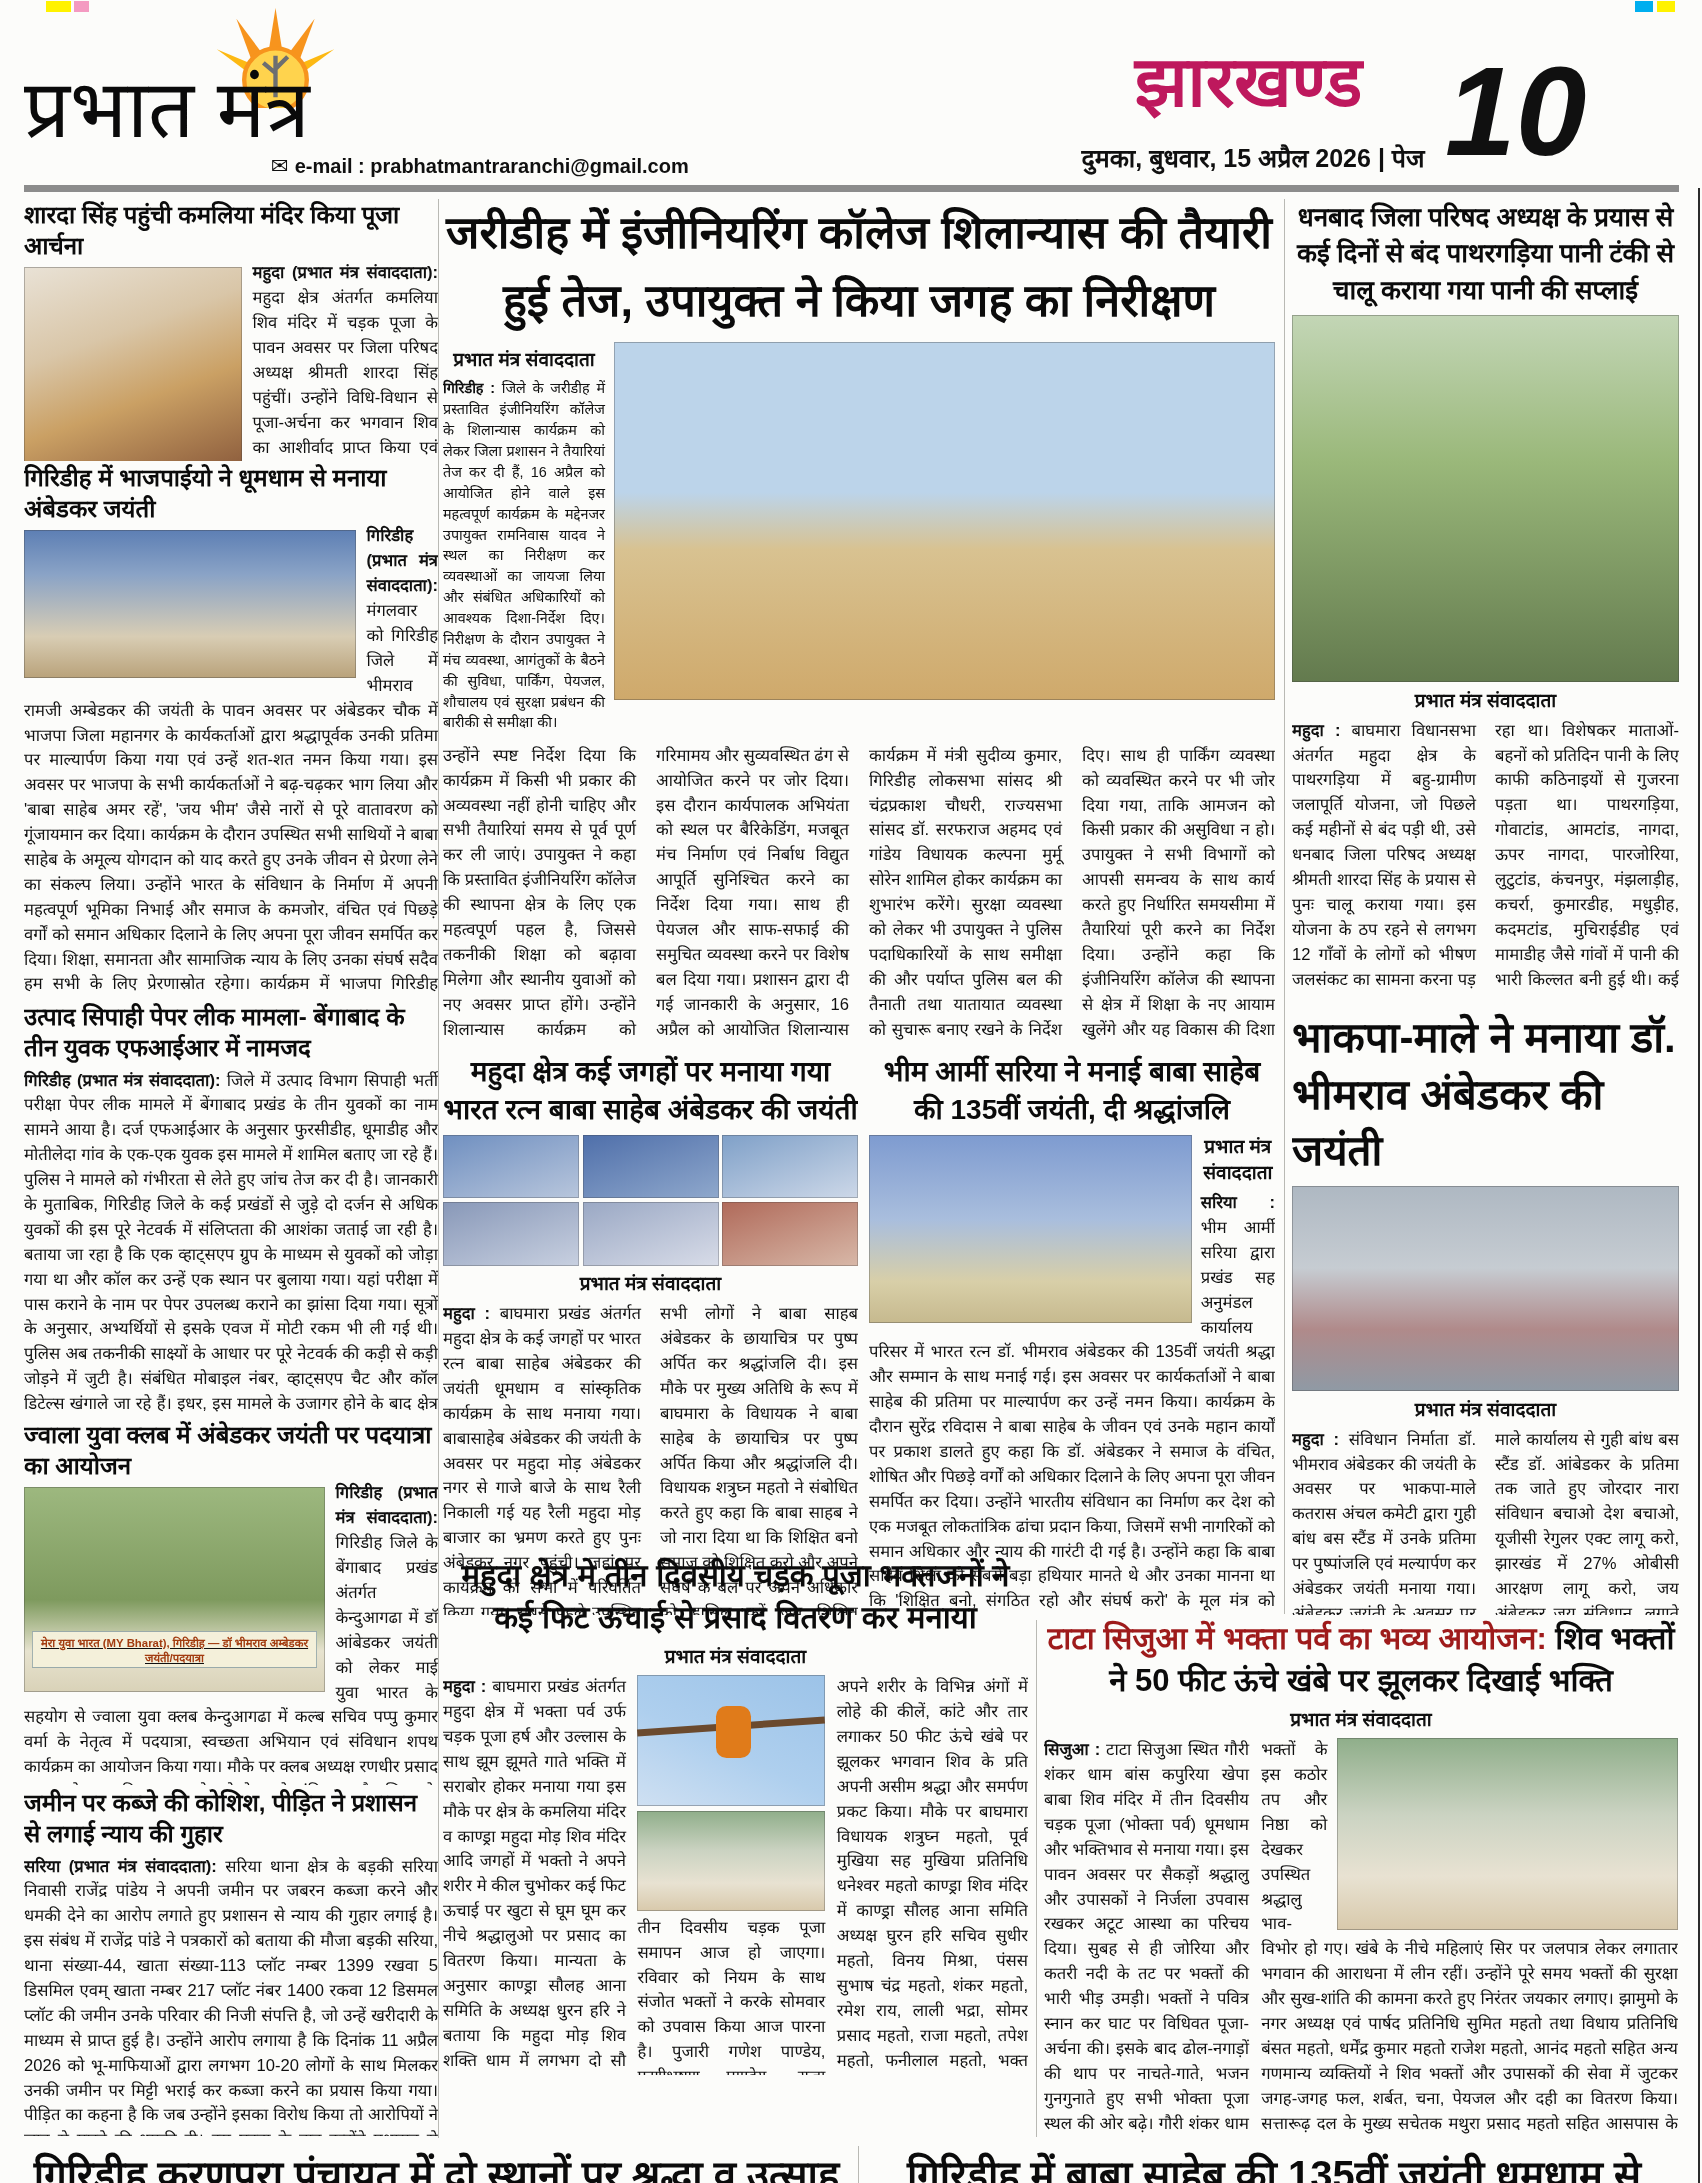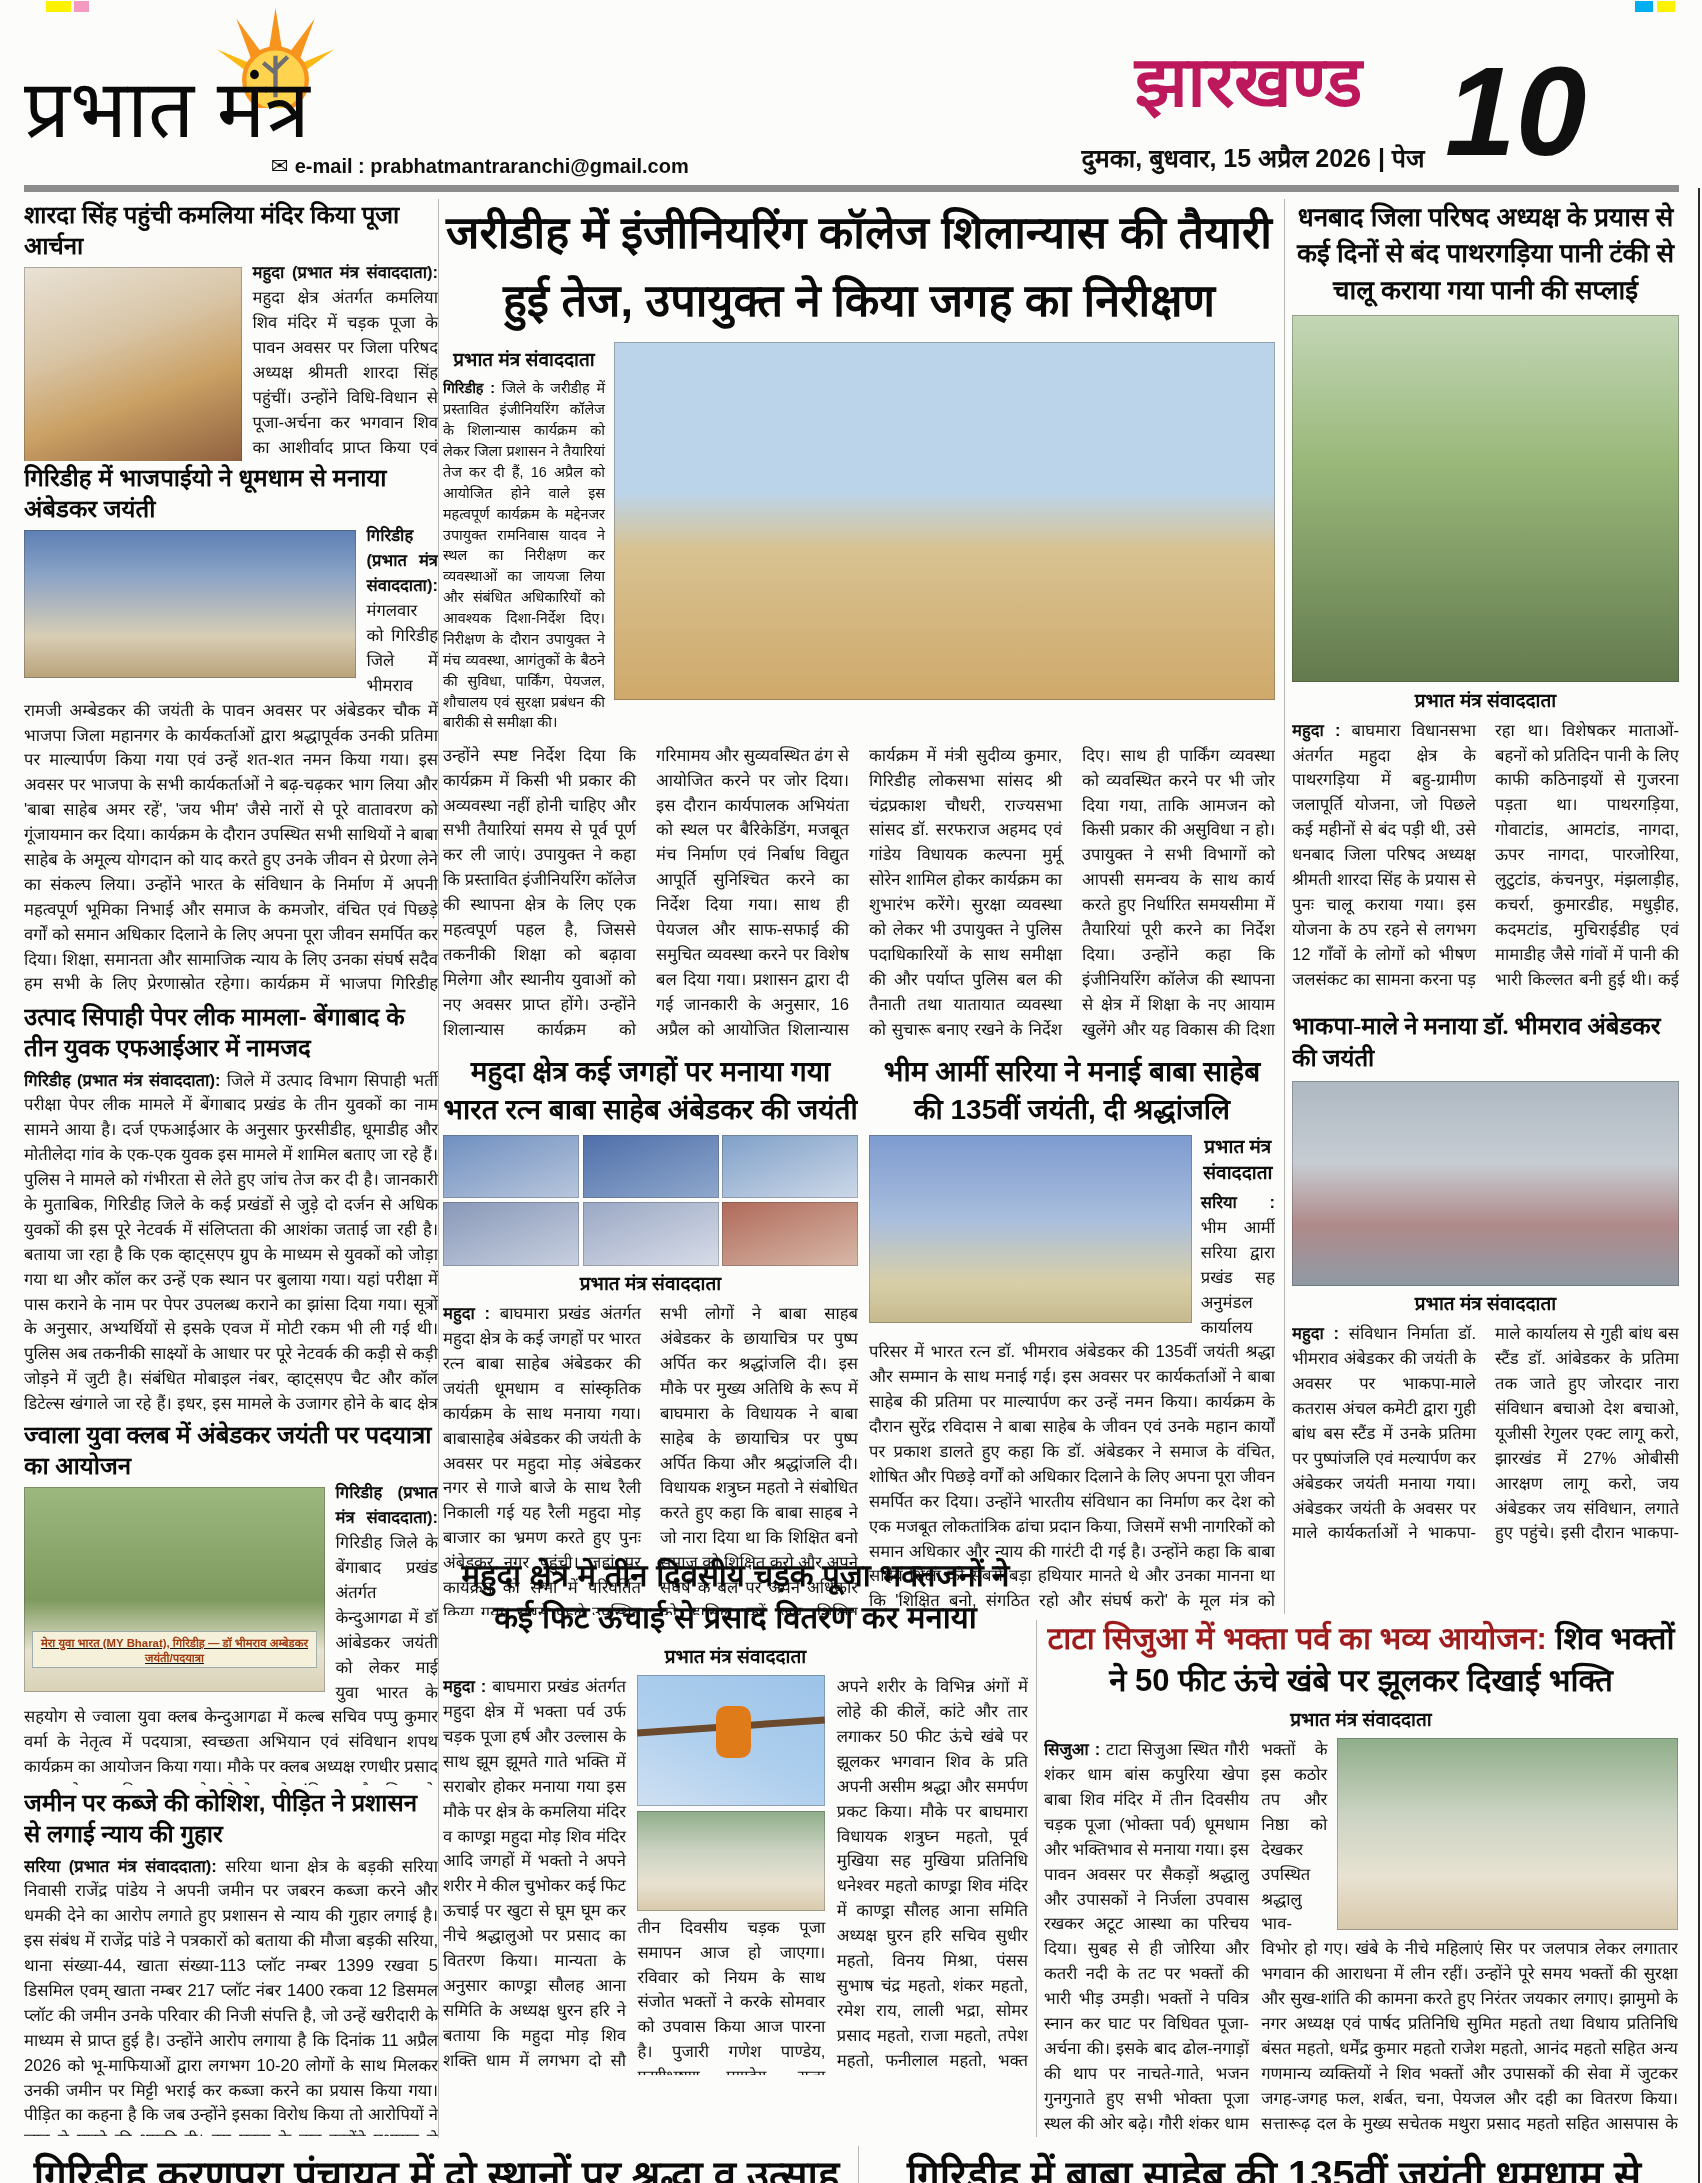--- a/index.html
+++ b/index.html
@@ -5,21 +5,21 @@
   html,body{margin:0;padding:0;background:#e8e8e4;}
   .sheet{position:relative;width:1702px;height:2682px;background:#fcfcfa;
          font-family:"Liberation Sans","DejaVu Sans",sans-serif;color:#101010;overflow:hidden;}
   .abs{position:absolute;}
   .art{position:absolute;overflow:hidden;}
   h1,h2,h3,p{margin:0;padding:0;}
   .h-main{font-size:45px;font-weight:800;text-align:center;line-height:1.5;color:#0b0b0b;}
   .h-left{font-size:24px;font-weight:800;line-height:1.3;color:#0b0b0b;}
   .h-sub{font-size:28px;font-weight:800;text-align:center;line-height:1.35;color:#0b0b0b;}
   .h-right{font-size:26px;font-weight:700;text-align:center;line-height:1.4;color:#0b0b0b;}
-  .h-male{font-size:24px;font-weight:800;line-height:1.35;color:#0b0b0b;font-family:Liberation Serif, serif;}
+  .h-male{font-size:42px;font-weight:800;line-height:1.35;color:#0b0b0b;}
   .h-big{font-size:40px;font-weight:800;text-align:center;line-height:1.5;color:#0b0b0b;}
   .red{color:#9e1b1b;}
   .body{font-size:16.6px;line-height:1.5;text-align:justify;}
   .body-sm{font-size:14.4px;line-height:1.45;text-align:justify;}
   .dl{font-weight:bold;}
   .byline{font-size:19px;font-weight:bold;text-align:center;margin:4.4px 0 6.1px 0;}
   .cols2{column-count:2;column-gap:19px;}
   .cols4{column-count:4;column-gap:20px;}
   .photo{box-shadow:inset 0 0 0 0.9px rgba(60,60,60,.35);background:#cfcabb;}
   .ph-pooja{background:linear-gradient(160deg,#e9e2d6 0%,#d9c6a8 35%,#caa064 62%,#8a5a3b 100%);}

